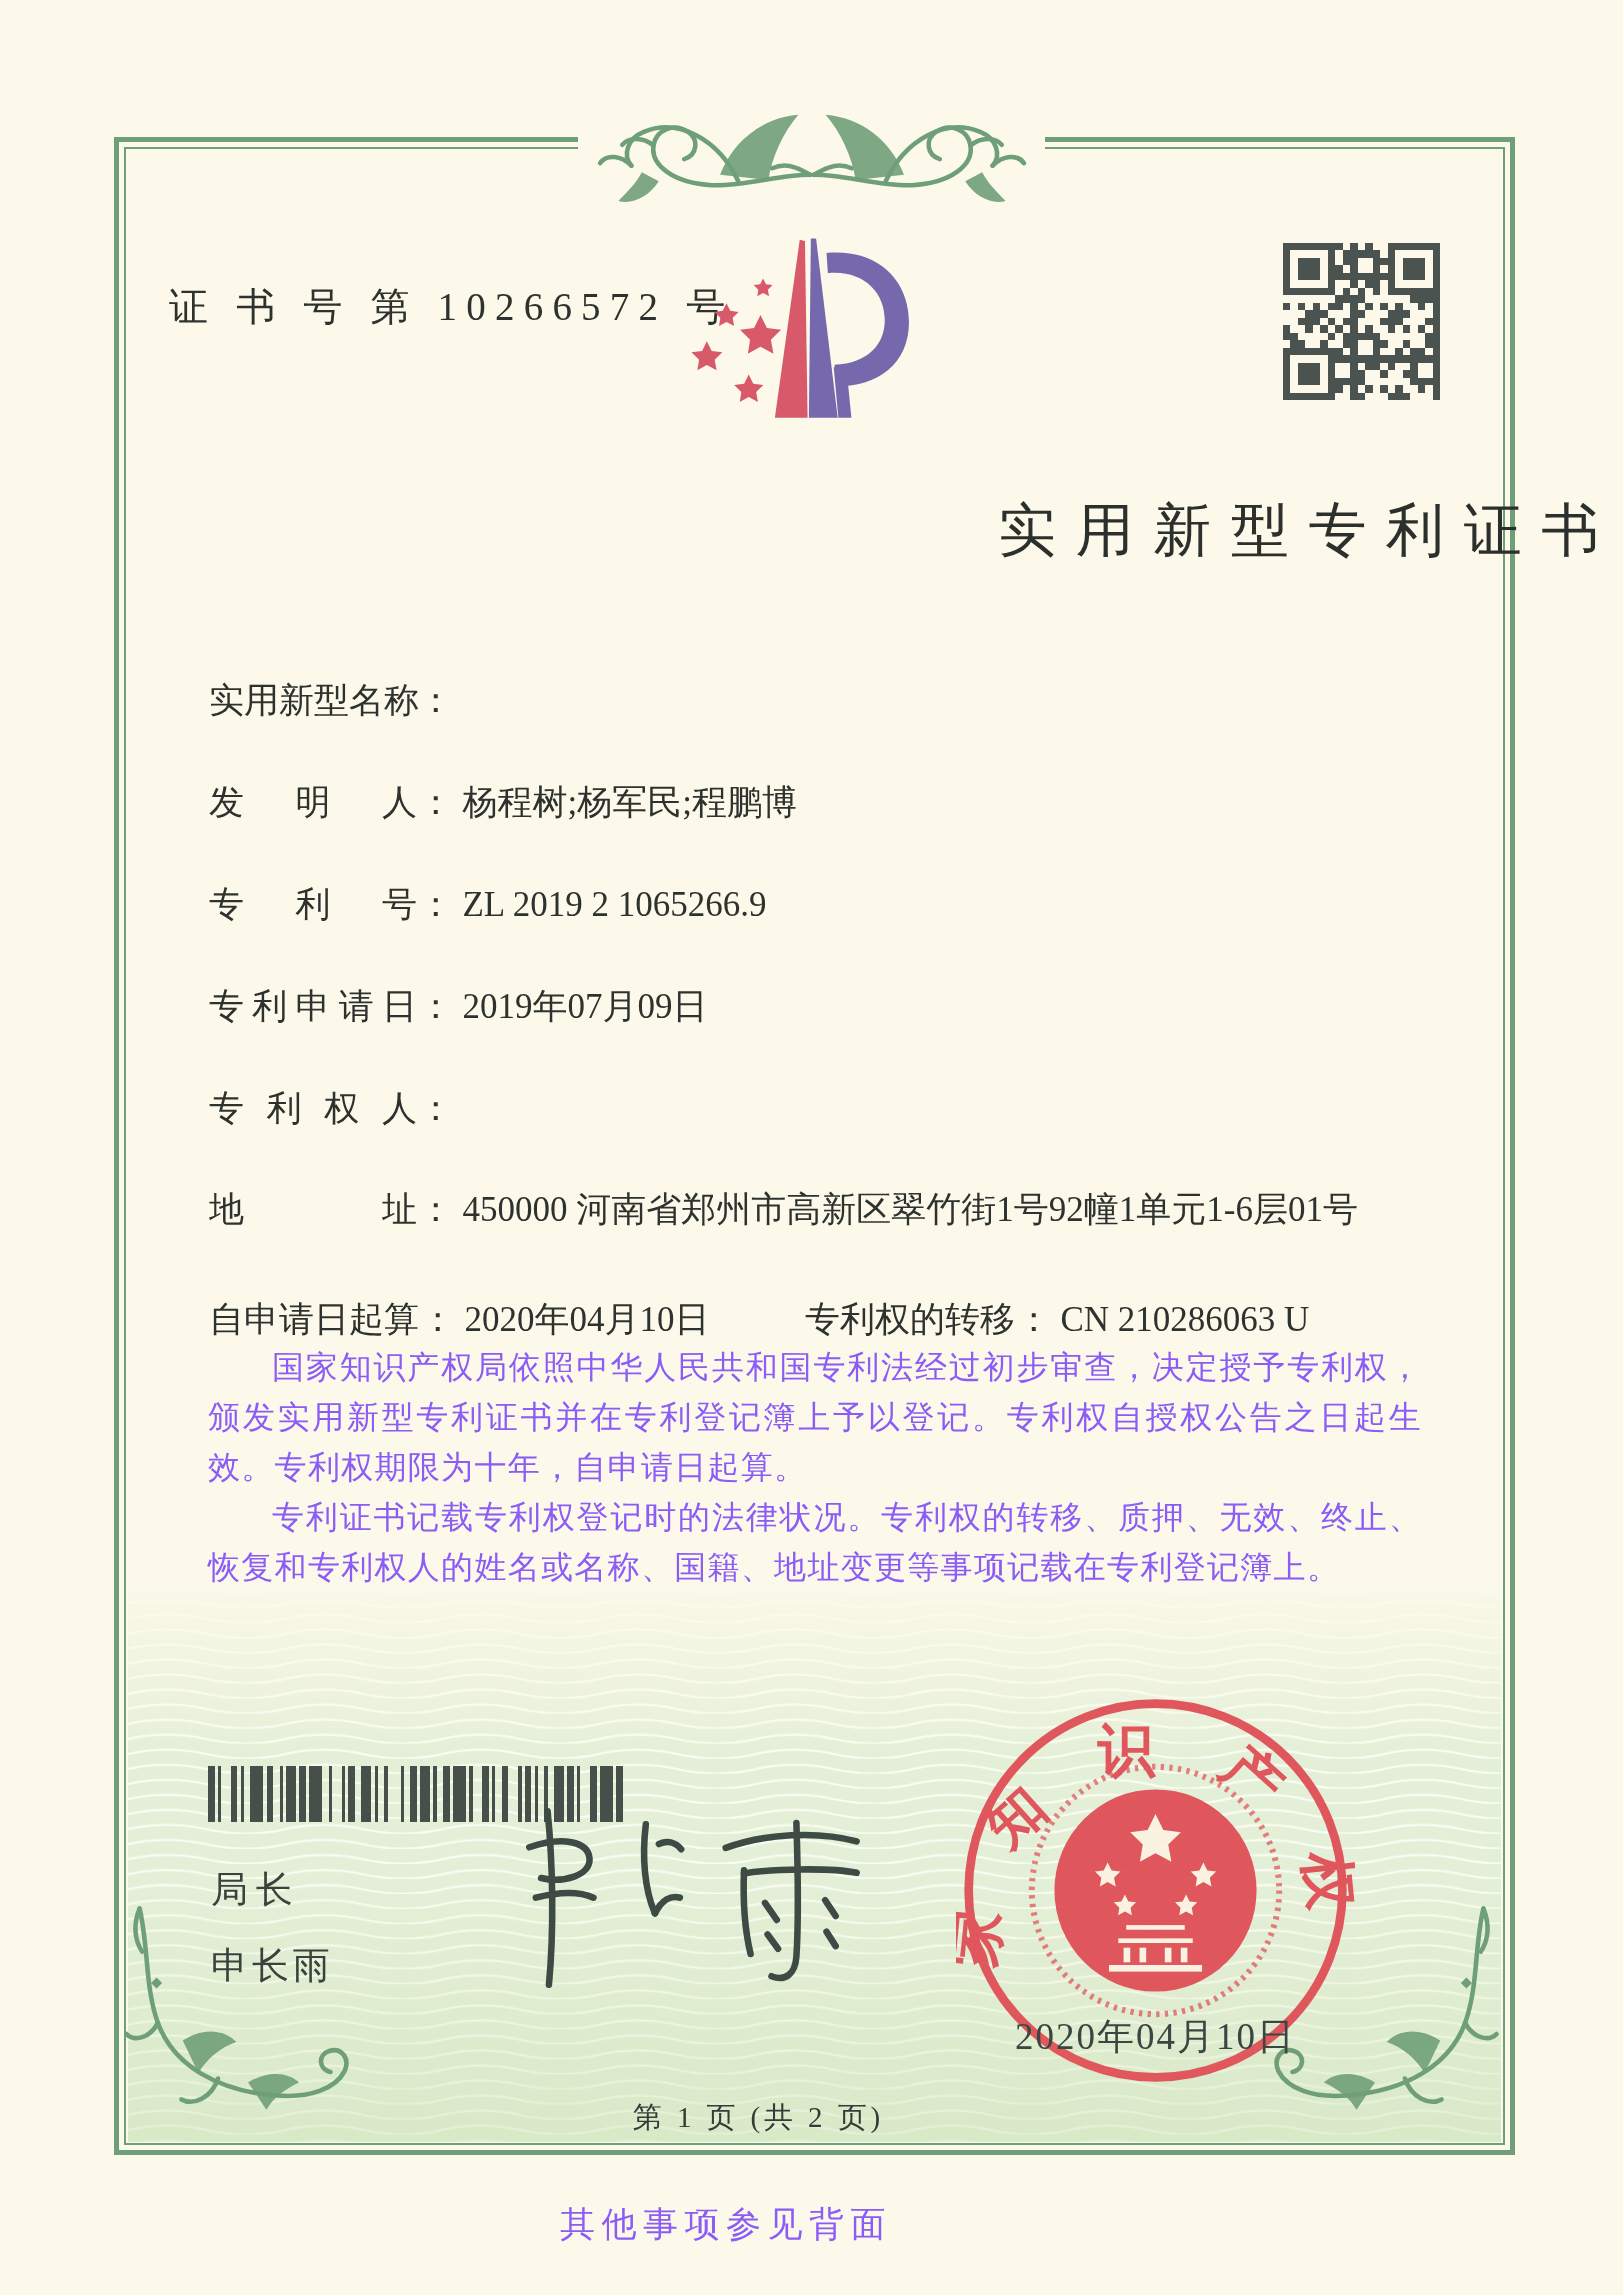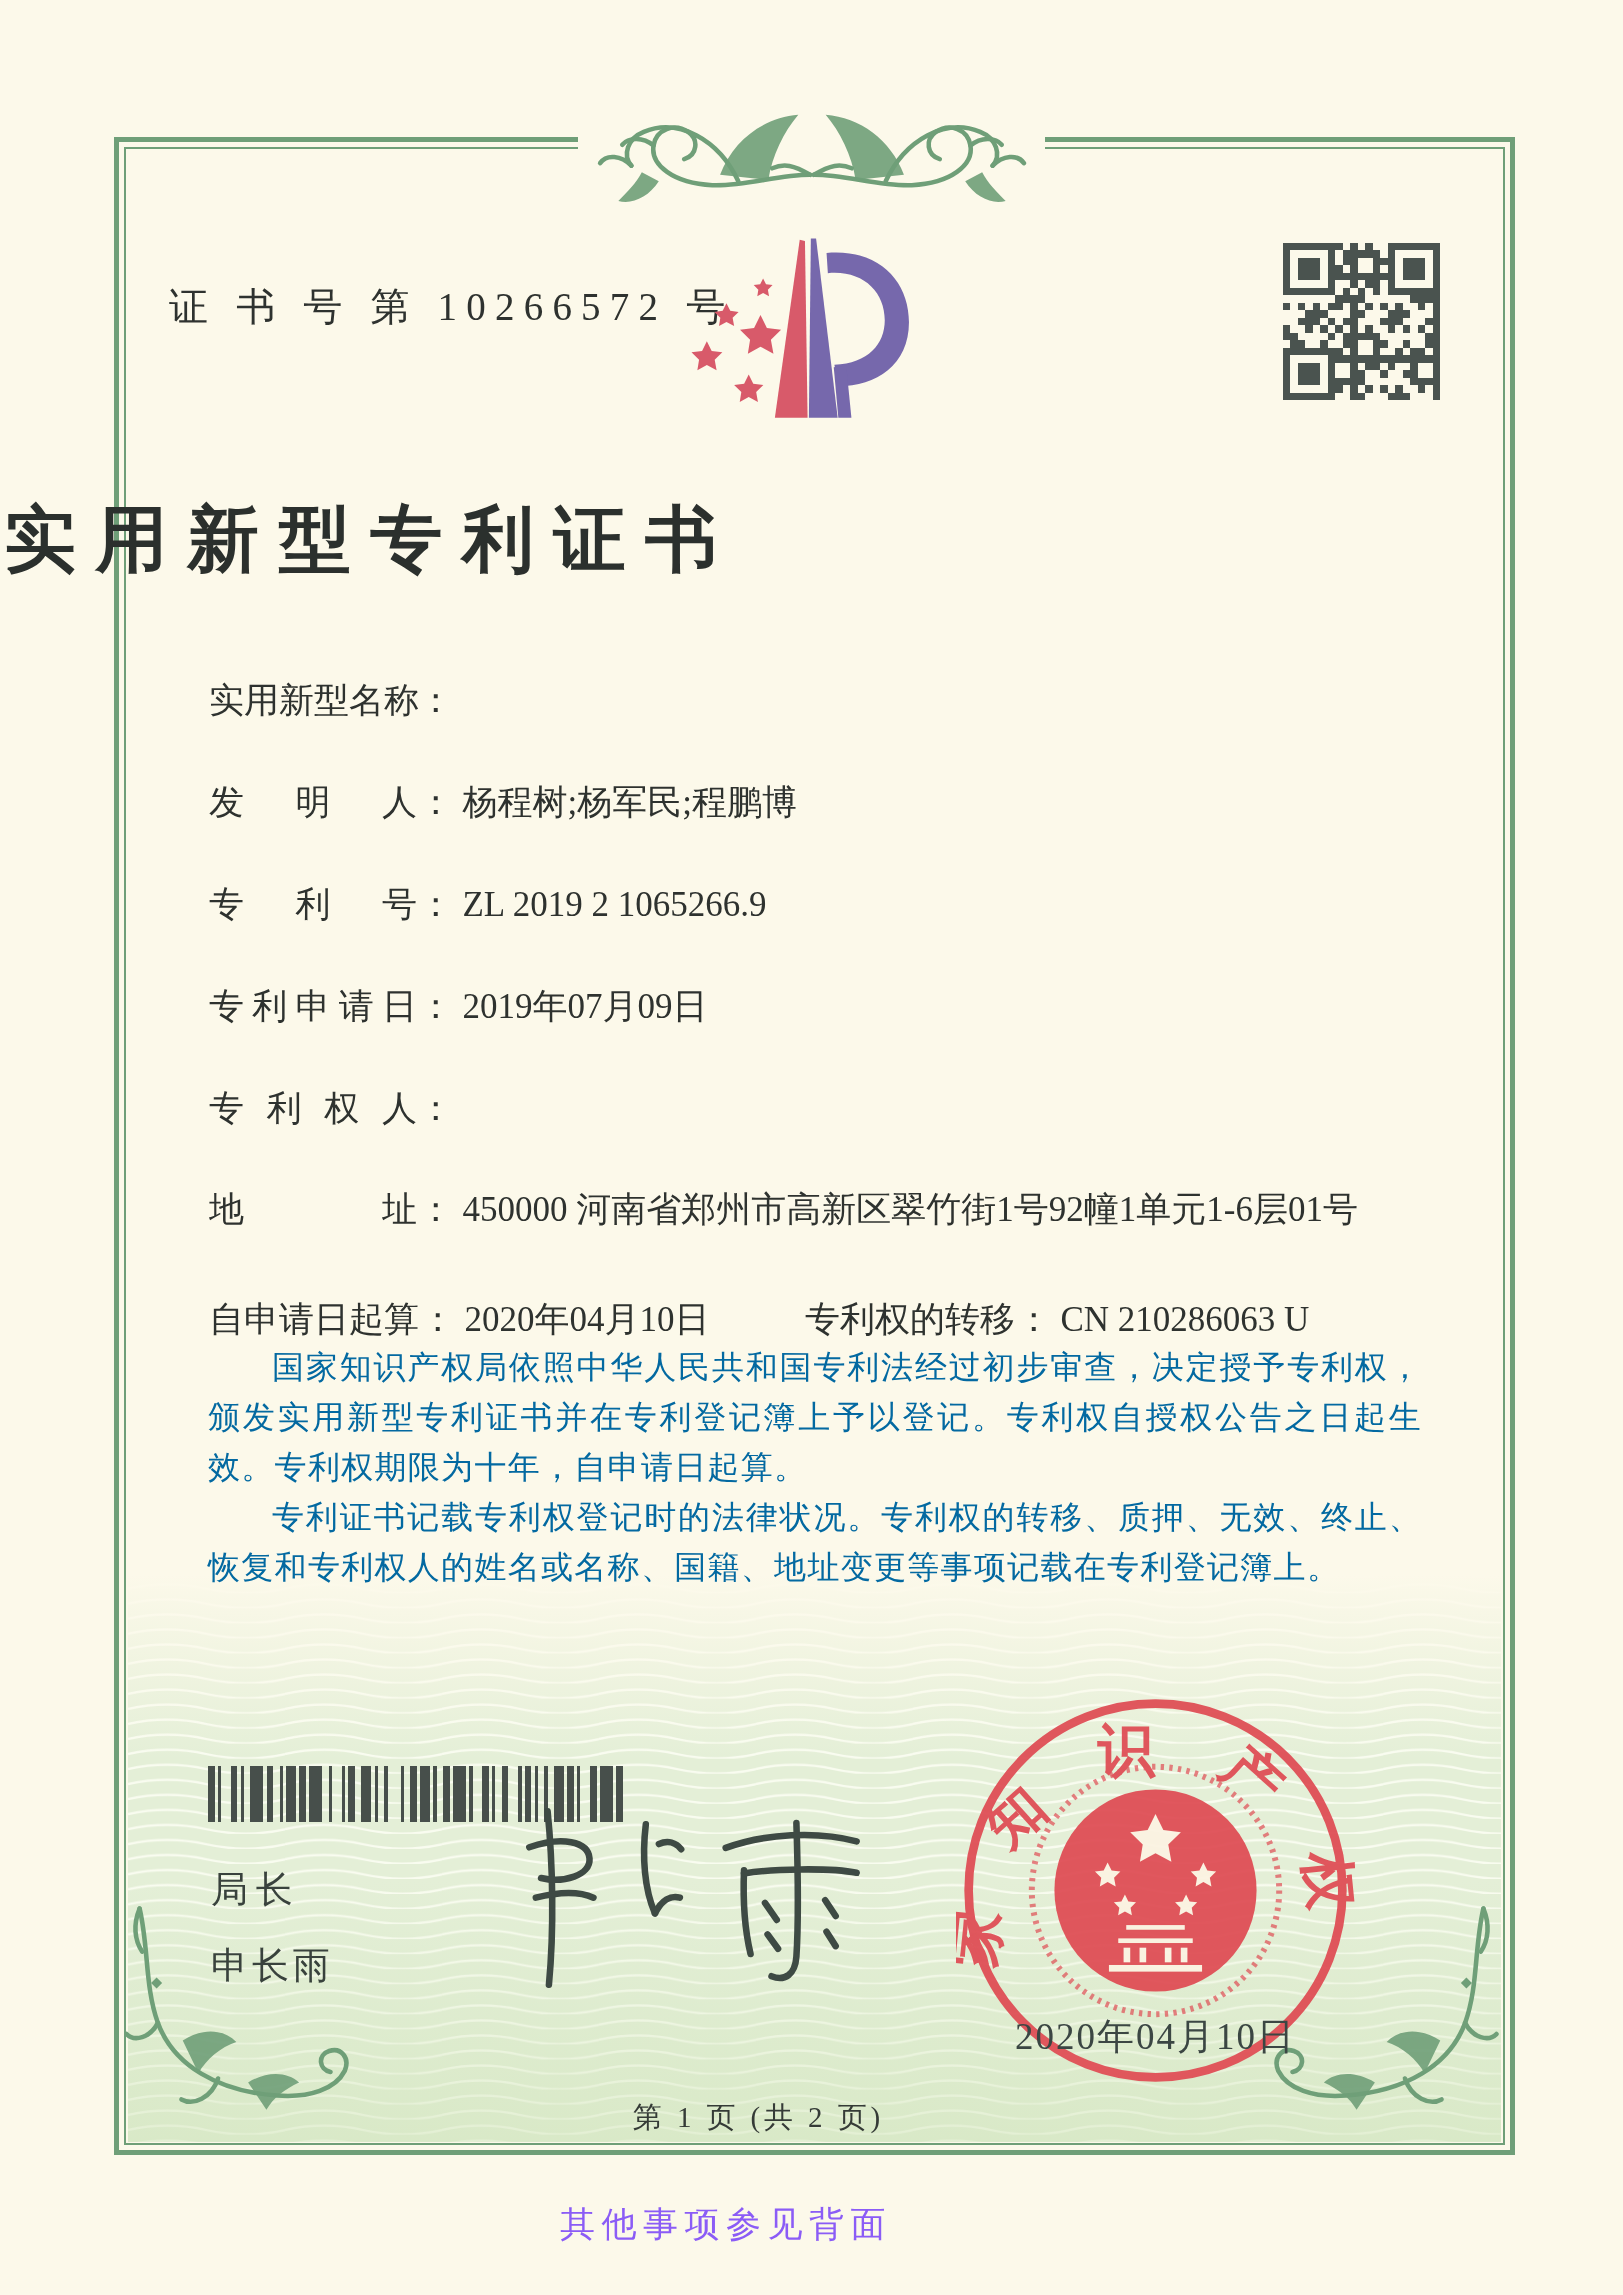--- a/index.html
+++ b/index.html
@@ -27,34 +27,34 @@
   .dragons{position:absolute;left:543px;top:77px;width:538px;height:163px;z-index:4;}
   .corner{position:absolute;width:251px;height:251px;z-index:4;}
   .corner-left{left:120px;top:1902px;}
   .corner-right{left:1252px;top:1902px;transform:scaleX(-1);}
   
   .cert-no{position:absolute;left:169px;top:280px;font-size:39px;letter-spacing:9.2px;z-index:5;}
   .logo{position:absolute;left:689px;top:230px;width:228px;height:191px;z-index:5;}
   .qr{position:absolute;left:1283px;top:243px;width:157px;height:157px;z-index:5;
       display:grid;grid-template-columns:repeat(21,1fr);grid-template-rows:repeat(21,1fr);}
   .qr div.on{background:#4a534f;}
-  .title{position:absolute;left:3.9px;top:492px;width:1615px;text-align:left;
-      font-size:72px;font-weight:bold;letter-spacing:19.6px;z-index:5;color:#2b302d;}
+  .title{position:absolute;left:3.9px;top:492px;width:1615px;text-align:right;
+      font-size:58px;font-weight:normal;letter-spacing:19.6px;z-index:5;color:#2b302d;}
   
   .row{position:absolute;left:209px;width:1256px;display:flex;align-items:flex-start;
       font-size:35px;line-height:44px;z-index:5;}
   .lbl{display:inline-flex;justify-content:space-between;width:208px;flex:none;}
   .colon{flex:none;margin:0 9.2px 0 1.3px;}
   .val{max-width:935px;}
   .grant-group{display:flex;}
   .grant2{position:absolute;left:596px;top:0;}
   
   .paras{position:absolute;left:208px;top:1342px;width:1214px;z-index:5;
       font-size:32px;line-height:50px;text-align:justify;letter-spacing:1.3px;color:#33383456;}
-  .paras p{margin:0;text-indent:2em;color:#0369a1;}
+  .paras p{margin:0;text-indent:2em;color:#8b5cf6;}
   
   .barcode{position:absolute;left:208px;top:1766px;width:424px;height:56px;display:flex;overflow:hidden;z-index:5;}
   .barcode span{height:100%;flex:none;}
   .barcode .br{background:#474f4b;}
   .signer-title{position:absolute;left:211px;top:1865px;font-size:37px;letter-spacing:7.8px;z-index:5;color:#39423d;}
   .signer-name{position:absolute;left:211px;top:1941px;font-size:37px;letter-spacing:3.9px;z-index:5;color:#39423d;}
   .signature{position:absolute;left:490px;top:1785px;width:419px;height:226px;z-index:6;}
   .seal{position:absolute;left:956px;top:1691px;width:399px;height:399px;z-index:6;}
   .seal-date{position:absolute;left:956px;top:2012px;width:399px;text-align:center;
       font-size:37px;color:#3b4643;letter-spacing:2px;z-index:7;}

